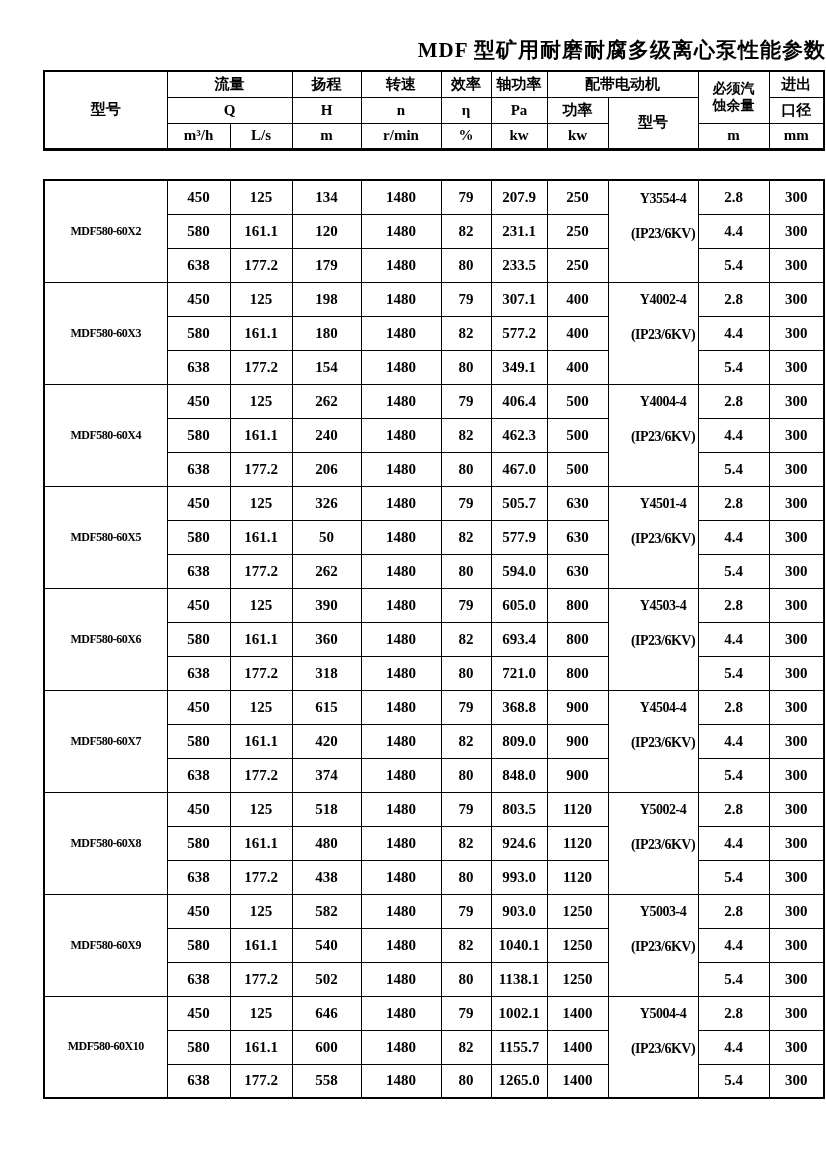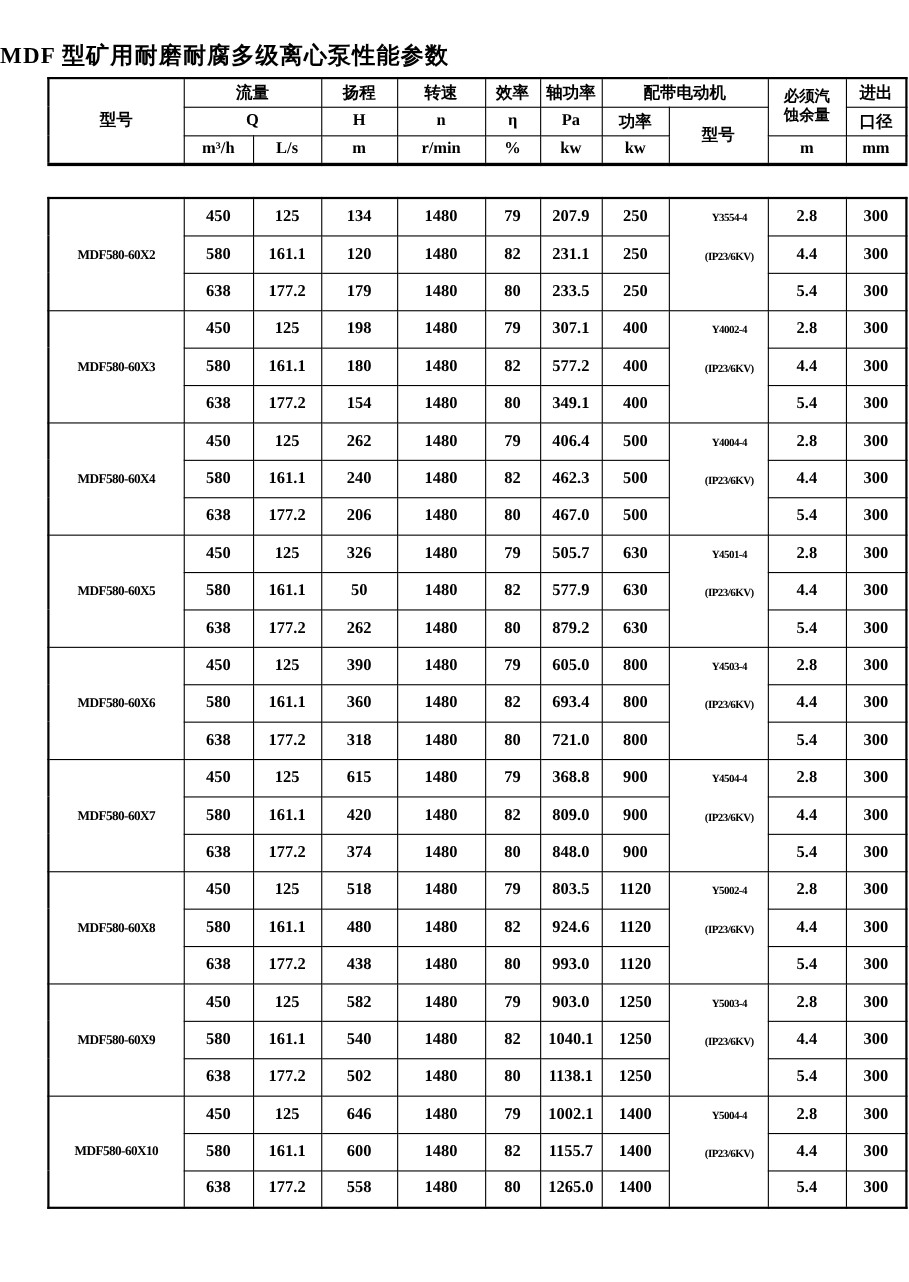--- a/index.html
+++ b/index.html
@@ -14,21 +14,21 @@
     width: 826px;
     height: 1165px;
     background: #ffffff;
     overflow: hidden;
   }
   .title {
     position: absolute;
     top: 36px; left: 0;
     width: 826px;
     margin: 0;
-    text-align: left;
+    text-align: right;
     font-size: 21px;
     font-weight: bold;
     letter-spacing: 1px;
   }
   table.tbl {
     position: absolute;
     left: 43px;
     width: 780px;
     border-collapse: collapse;
     table-layout: fixed;
@@ -54,21 +54,21 @@
   }
   .header-table td { height: 26px; }
   .header-table .npsh-head { font-size: 14px; line-height: 1.25; white-space: normal; margin-left: 29px; }
   .body-table td { height: 34px; }
   .model-cell {
     font-size: 12px;
     letter-spacing: -0.5px;
   }
   .motor-cell {
     vertical-align: top;
-    font-size: 10px;
+    font-size: 14px;
     letter-spacing: -0.5px;
     padding-left: 20px;
   }
   .motor-cell .line {
     height: 35px;
     display: flex;
     align-items: center;
     justify-content: center;
   }
 </style>
@@ -287,21 +287,21 @@
           <td>630</td>
           <td>4.4</td>
           <td>300</td>
         </tr>
         <tr>
           <td>638</td>
           <td>177.2</td>
           <td>262</td>
           <td>1480</td>
           <td>80</td>
-          <td>879.2</td>
+          <td>594.0</td>
           <td>630</td>
           <td>5.4</td>
           <td>300</td>
         </tr>
         <tr>
           <td class="model-cell" rowspan="3">MDF580-60X6</td>
           <td>450</td>
           <td>125</td>
           <td>390</td>
           <td>1480</td>

